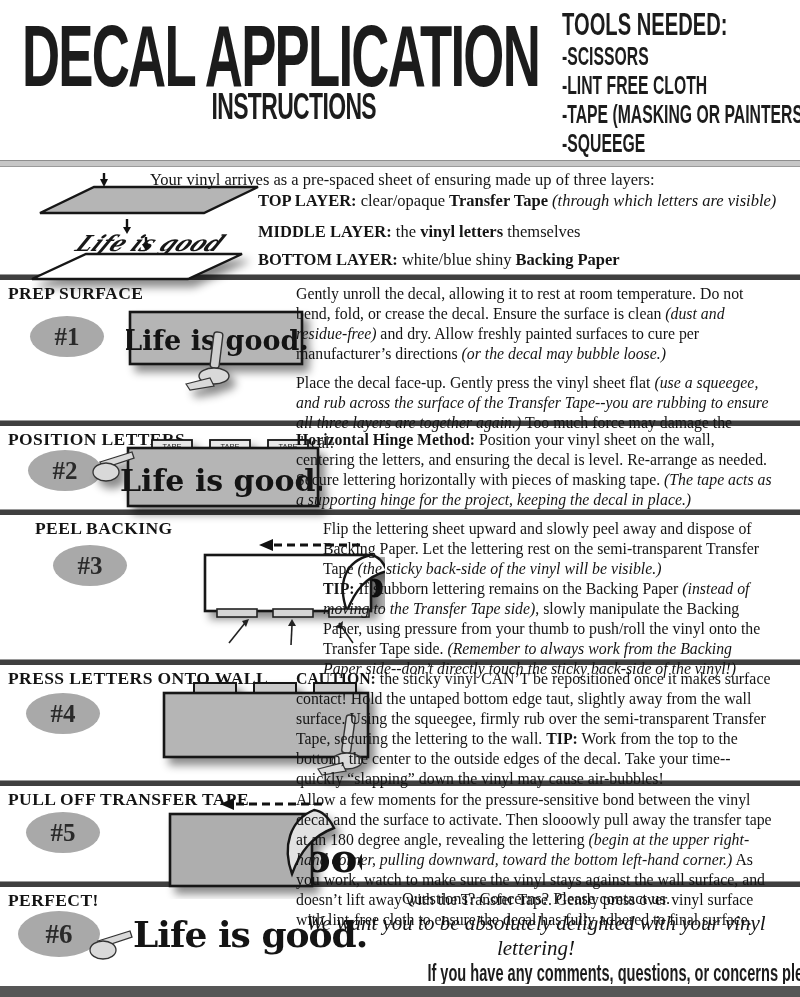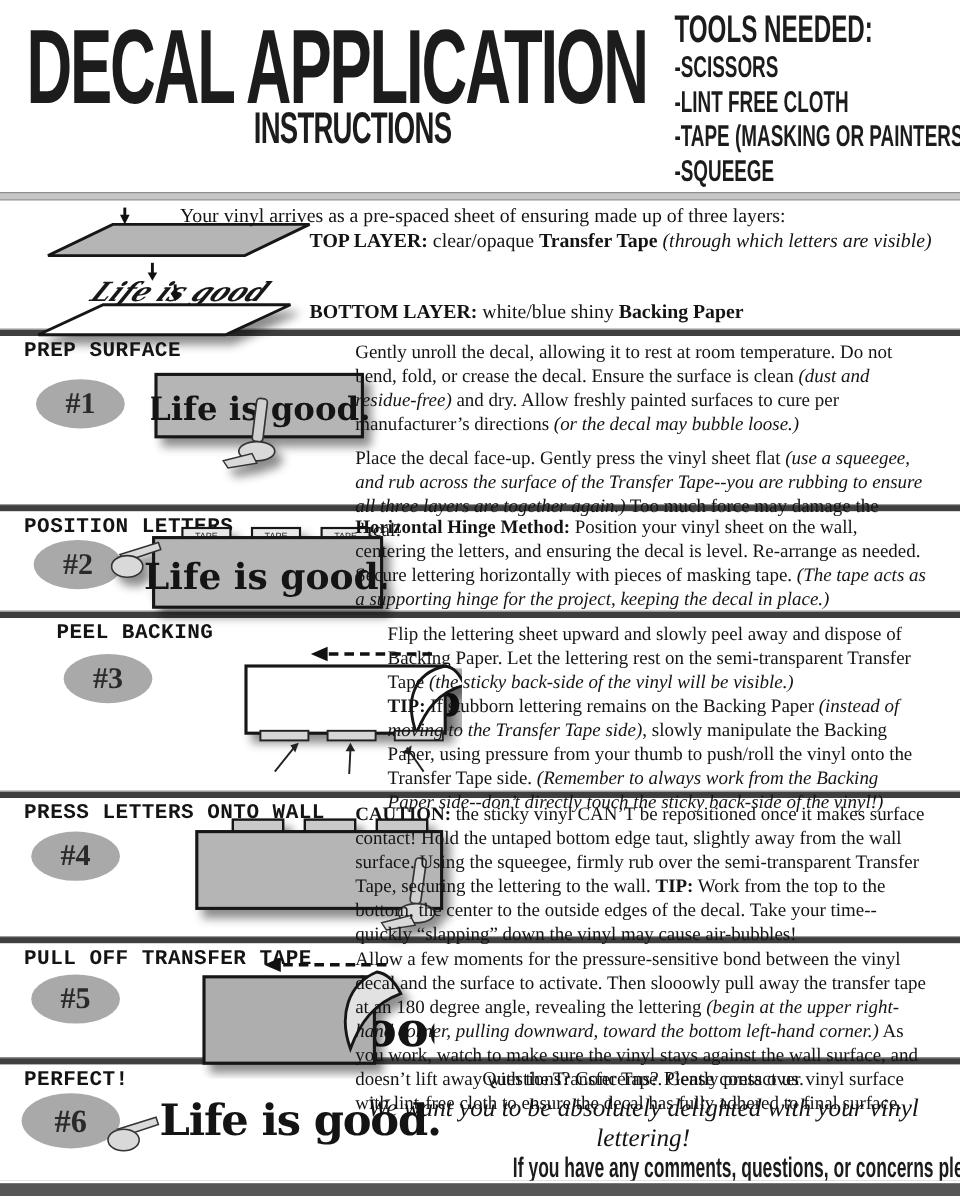--- a/index.html
+++ b/index.html
@@ -25,21 +25,21 @@
   .graybar { height:7px; background:#c6c6c6; border-top:1px solid #8e8e8e; border-bottom:1px solid #9a9a9a; }
   .darkbar { height:6px; background:#3f3f3f; border-top:1px solid #9a9a9a; }
   .bottombar { position:absolute; left:0; bottom:0; width:800px; height:13px; background:#565656; border-top:2px solid #fff; }
   
   .intro { position:relative; height:107px; }
   .intro-lead { position:absolute; left:150px; top:3px; font-size:16.5px; }
   .layer-line { position:absolute; left:258px; font-size:16.5px; }
   .intro-diagram { position:absolute; left:28px; top:6px; overflow:visible; }
   
   .step { position:relative; }
-  .step-heading { position:absolute; left:20px; top:3px; font-weight:bold; font-size:17.5px; letter-spacing:0.4px; white-space:nowrap;font-family:Liberation Mono, monospace;}
+  .step-heading { position:absolute; left:8px; top:3px; font-weight:bold; font-size:17.5px; letter-spacing:0.4px; white-space:nowrap;}
   .badge { position:absolute; background:#a9a9a9; border-radius:50%;
     display:flex; align-items:center; justify-content:center;
     font-weight:bold; font-size:25px; color:#2a2a2a; }
   .illus { position:absolute; }
   .shadowed { filter:drop-shadow(6px 7px 4px rgba(0,0,0,0.45)); }
   .step-body { position:absolute; left:296px; top:4px; right:26px; font-size:15.8px; line-height:1.27; }
   .para { margin:0 0 9px 0; }
   .para:last-child { margin-bottom:0; }
   .decal-font { font-family:"DejaVu Serif","Liberation Serif",serif; font-weight:bold; }
   
@@ -83,20 +83,21 @@
       <text x="0" y="0" font-size="22" font-style="italic" font-weight="bold" font-family="DejaVu Serif, Liberation Serif, serif" fill="#181818">Life is good</text>
     </g>
     <g>
       <line x1="118" y1="64" x2="118" y2="72" stroke="#111" stroke-width="2.4"></line>
       <polygon points="114,71 122,71 118,78" fill="#111"></polygon>
     </g>
     <polygon class="shadowed" points="4,106 58,81 214,81 160,106" fill="#ffffff" stroke="#161616" stroke-width="2.4"></polygon>
   </svg>
   <div class="intro-lead">Your vinyl arrives as a pre-spaced sheet of ensuring made up of three layers:</div>
   <div class="layer-line" style="top:24px;"><span style="font-weight: bold;">TOP LAYER:</span><span> clear/opaque </span><span style="font-weight: bold;">Transfer Tape</span><span style="font-style: italic;"> (through which letters are visible)</span></div>
+  <div class="layer-line" style="top:55px;"><span style="font-weight: bold;">MIDDLE LAYER:</span><span> the </span><span style="font-weight: bold;">vinyl letters</span><span> themselves</span></div>
   <div class="layer-line" style="top:83px;"><span style="font-weight: bold;">BOTTOM LAYER:</span><span> white/blue shiny </span><span style="font-weight: bold; font-family: Liberation Serif, serif;">Backing Paper</span></div>
 </div>
 
 <div class="darkbar"></div>
 
 <div class="step" style="height:140px;">
   <div class="step-heading">PREP SURFACE</div>
   <div class="badge" style="left:30px; top:36px; width:74px; height:41px;">#1</div>
   <svg class="illus shadowed" style="left:126px; top:28px;" width="200" height="100" viewBox="0 0 200 100">
     <rect x="4" y="4" width="172" height="52" fill="#b5b5b5" stroke="#161616" stroke-width="2.6"></rect>

